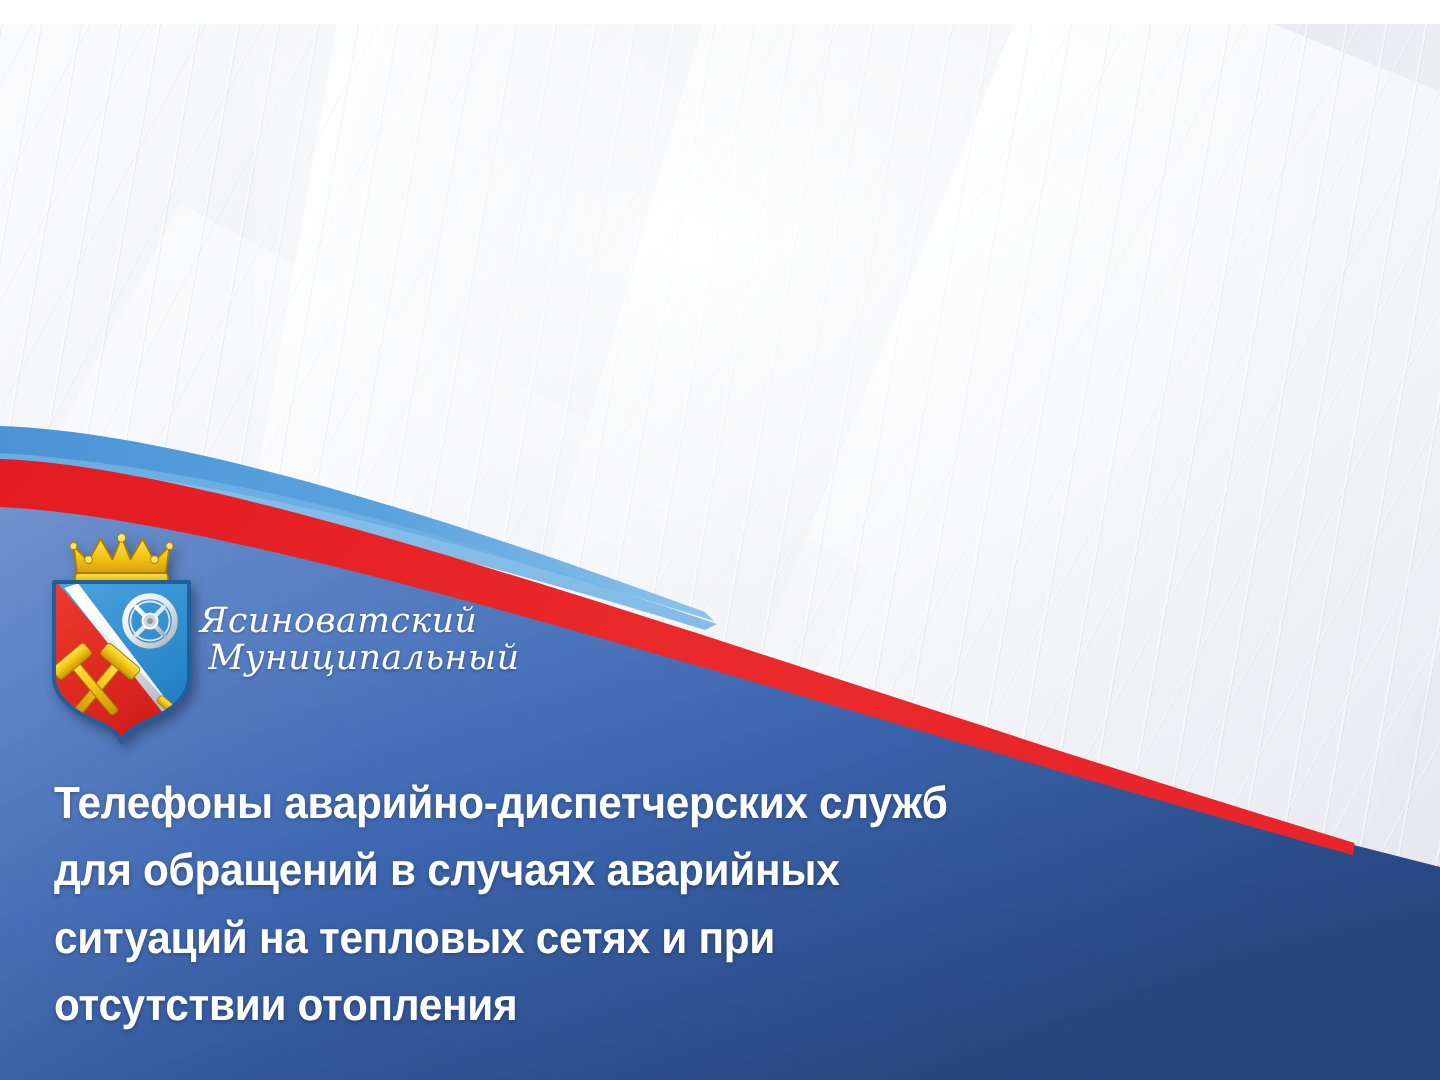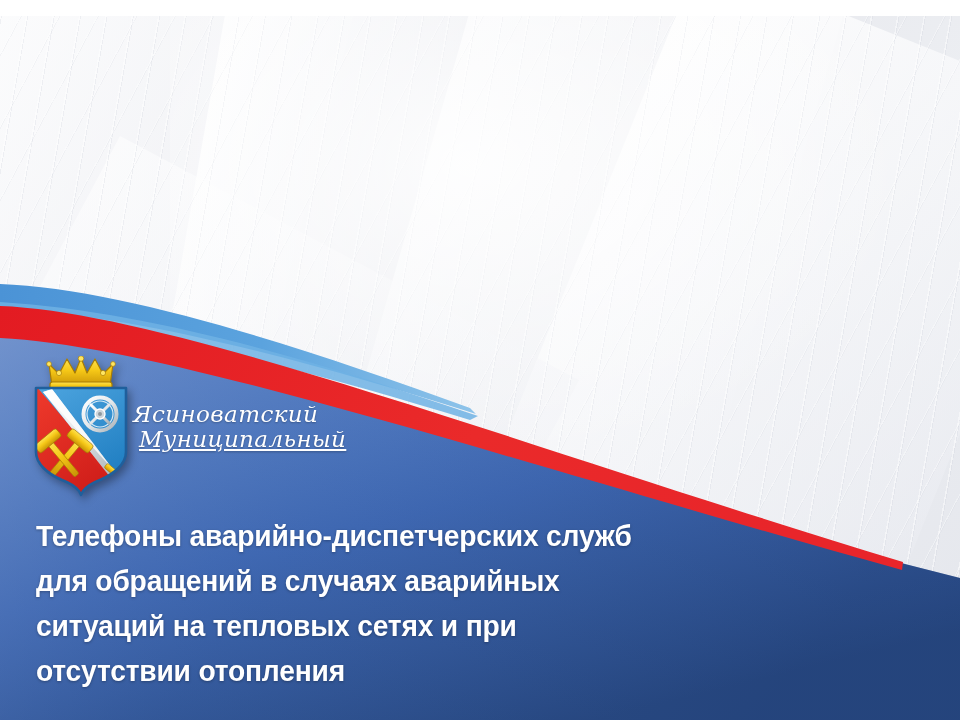--- a/index.html
+++ b/index.html
@@ -93,21 +93,21 @@
     position:absolute;left:133px;top:386px;
     font-family:"DejaVu Serif","Liberation Serif",serif;
     font-style:italic;
     font-size:23px;
     line-height:25px;
     color:#ffffff;
     letter-spacing:.4px;
     text-shadow:0 1px 2px rgba(0,0,0,.28);
     white-space:nowrap;
   }
-  .coa-name .l2{padding-left:6px;display:block;text-decoration:underline;}
+  .coa-name .l2{padding-left:6px;display:block;}
   .coa-name .l3{padding-left:11px;display:block;}
 
   
   .headline{
     position:absolute;left:36px;top:497px;width:660px;
     color:#ffffff;
     font-family:"Liberation Sans",sans-serif;
     font-weight:bold;
     font-size:30px;
     line-height:45px;

